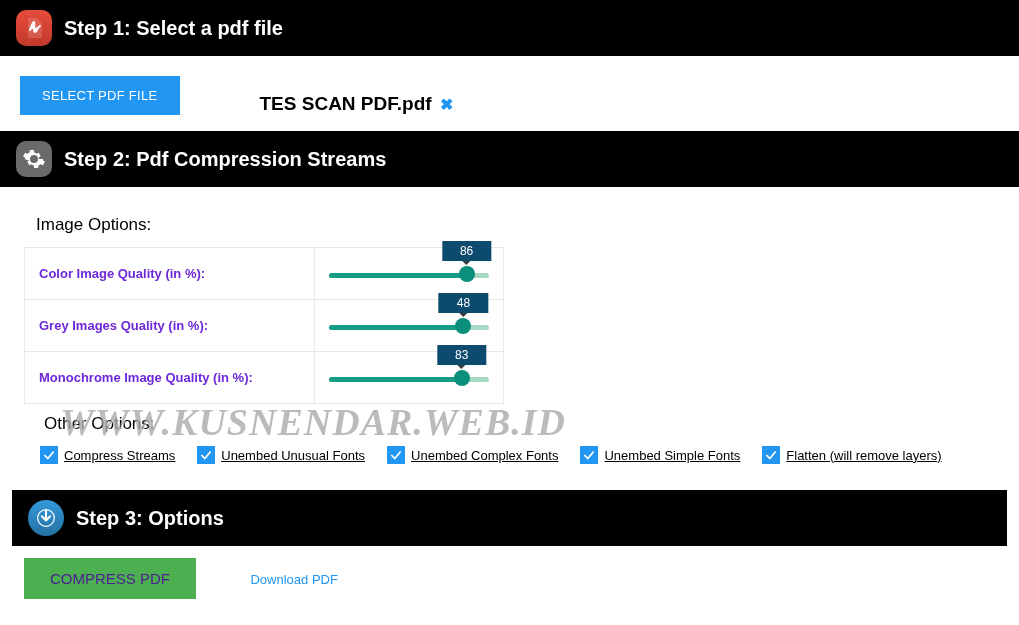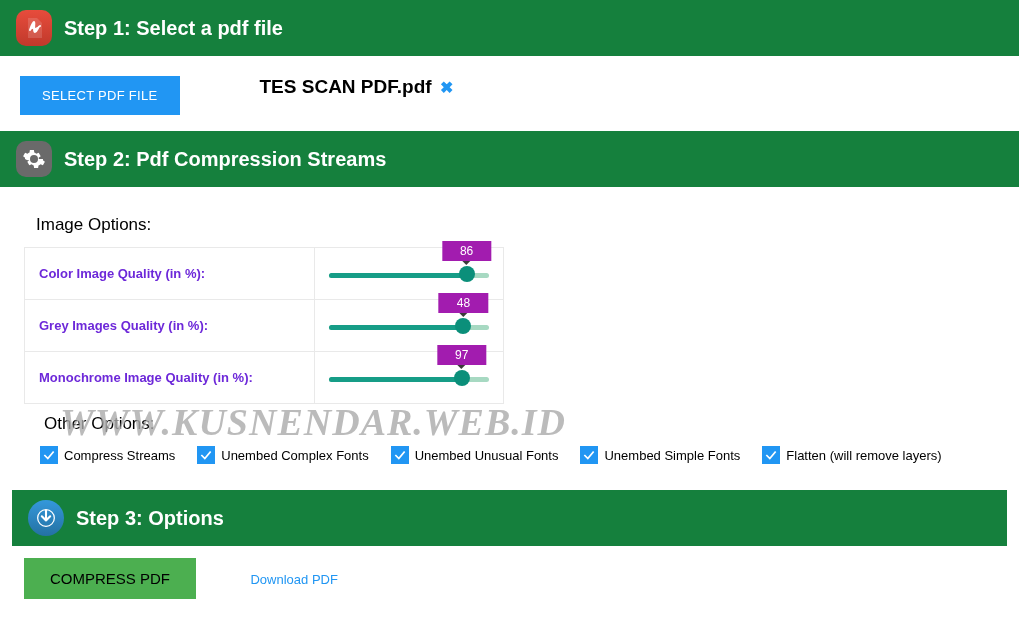--- a/index.html
+++ b/index.html
@@ -1,53 +1,53 @@
 <!DOCTYPE html>
 <html><head>
 <meta charset="utf-8">
 <style>
 * { box-sizing: border-box; margin: 0; padding: 0; }
 body { font-family: Arial, Helvetica, sans-serif; background: #fff; width: 1019px; position: relative; }
 
-.step-header { background: #15803d; color: #fff; padding: 10px 16px; display: flex; align-items: center; gap: 12px; margin-bottom: 12px; }
+.step-header { background: #000000; color: #fff; padding: 10px 16px; display: flex; align-items: center; gap: 12px; margin-bottom: 12px; }
 .step-header h2 { font-size: 20px; font-weight: bold; }
 
 .pdf-icon-wrap { width: 36px; height: 36px; background: linear-gradient(180deg,#e74c3c,#c0392b); border-radius: 10px; display: flex; align-items: center; justify-content: center; color: #fff; font-weight: bold; }
 .pdf-icon-wrap svg { width: 24px; height: 24px; }
 
 .gear-icon-wrap { width: 36px; height: 36px; background: #6a6a6a; border-radius: 10px; display: flex; align-items: center; justify-content: center; }
 .gear-icon-wrap svg { width: 24px; height: 24px; fill: #fff; }
 
 .down-icon-wrap { width: 36px; height: 36px; background: linear-gradient(180deg,#3498db,#2471a3); border-radius: 50%; display: flex; align-items: center; justify-content: center; }
 .down-icon-wrap svg { width: 20px; height: 20px; fill: #fff; }
 
 .section-body { padding: 8px 20px 16px; }
 
 .btn-blue { background: #2196f3; color: #fff; border: none; padding: 12px 22px; font-size: 13px; letter-spacing: 0.3px; cursor: pointer; }
-.btn-green { background: #4caf50; color: #000000; border: none; padding: 12px 26px; font-size: 15px; cursor: pointer; margin-right: 50px; }
+.btn-green { background: #4caf50; color: #4c1d95; border: none; padding: 12px 26px; font-size: 15px; cursor: pointer; margin-right: 50px; }
 
-.row1 { display: flex; align-items: flex-start; gap: 80px; }
+.row1 { display: flex; align-items: flex-end; gap: 80px; }
 .filename { font-weight: bold; font-size: 19px; }
 .remove-x { color: #2196f3; cursor: pointer; font-weight: bold; margin-left: 4px; }
 
 .opt-title { font-size: 17px; margin: 8px 0 12px 16px; }
 
 table.opt-table { border-collapse: collapse; width: 480px; margin-left: 4px; margin-bottom: 10px; }
 table.opt-table td { border: 1px solid #e9e9e9; padding: 18px 14px; vertical-align: middle; }
 table.opt-table td.label { width: 300px; color: #6d28d9; font-weight: bold; font-size: 13px; }
 table.opt-table td.slider-cell { width: 180px; }
 
 .slider-wrap { position: relative; width: 160px; height: 10px; }
 .slider-track { position: absolute; top: 4px; left: 0; right: 0; height: 5px; background: #a7d9c2; border-radius: 3px; }
 .slider-fill { position: absolute; top: 4px; left: 0; height: 5px; background: #169d87; border-radius: 3px; }
 .slider-thumb { position: absolute; top: -3px; width: 16px; height: 16px; background: #0b8f7a; border-radius: 50%; cursor: pointer; transform: translateX(-50%); }
-.slider-badge { position: absolute; top: -28px; transform: translateX(-50%); background: #a21caf; color: #fff; font-size: 12px; padding: 3px 18px; }
+.slider-badge { position: absolute; top: -28px; transform: translateX(-50%); background: #0c4a6e; color: #fff; font-size: 12px; padding: 3px 18px; }
 .slider-badge::after { content: ""; position: absolute; left: 50%; top: 100%; transform: translateX(-50%); border: 4px solid transparent; border-top-color: #3a3a3a; }
 
-.checks { margin: 10px 0; display: flex; gap: 22px; align-items: flex-start; padding-left: 20px; flex-wrap: wrap; }
+.checks { margin: 10px 0; display: flex; gap: 22px; align-items: flex-start; padding-left: 20px; flex-wrap: wrap; text-decoration: underline; }
 .check-item { display: flex; align-items: center; gap: 6px; font-size: 13px; }
 .check-box { width: 18px; height: 18px; background: #2196f3; display: flex; align-items: center; justify-content: center; cursor: pointer; }
 .check-box svg { width: 14px; height: 14px; stroke: #fff; stroke-width: 3; fill: none; }
 
 .watermark { position: absolute; top: 400px; left: 60px; font-size: 38px; font-weight: bold; color: rgba(120,120,120,0.5); letter-spacing: 1px; font-family: "Comic Sans MS", cursive; pointer-events: none; text-shadow: 1px 1px 0 rgba(255,255,255,0.6); font-style: italic; }
 
 a.link { color: #2196f3; text-decoration: none; font-size: 13px; }
 
 .step3-body { padding: 12px 24px; }
 </style>
@@ -108,21 +108,21 @@
               <div class="slider-thumb" style="left:84%"></div>
             </div>
           </td>
         </tr>
         <tr>
           <td class="label">Monochrome Image Quality (in %):</td>
           <td class="slider-cell">
             <div class="slider-wrap">
               <div class="slider-track"></div>
               <div class="slider-fill" style="width:83%"></div>
-              <div class="slider-badge" style="left:83%">97</div>
+              <div class="slider-badge" style="left:83%">83</div>
               <div class="slider-thumb" style="left:83%"></div>
             </div>
           </td>
         </tr>
       </tbody>
   </table>
 
   <div class="opt-title" style="margin-left:24px;">Other Options:</div>
   <div class="checks" id="checks-row">
       <div class="check-item">
@@ -132,29 +132,29 @@
           </svg>
         </div>
         <span>Compress Streams</span>
       </div>
       <div class="check-item">
         <div class="check-box">
           <svg viewBox="0 0 24 24">
             <polyline points="4,12 10,18 20,6"></polyline>
           </svg>
         </div>
-        <span>Unembed Complex Fonts</span>
+        <span>Unembed Unusual Fonts</span>
       </div>
       <div class="check-item">
         <div class="check-box">
           <svg viewBox="0 0 24 24">
             <polyline points="4,12 10,18 20,6"></polyline>
           </svg>
         </div>
-        <span>Unembed Unusual Fonts</span>
+        <span>Unembed Complex Fonts</span>
       </div>
       <div class="check-item">
         <div class="check-box">
           <svg viewBox="0 0 24 24">
             <polyline points="4,12 10,18 20,6"></polyline>
           </svg>
         </div>
         <span>Unembed Simple Fonts</span>
       </div>
       <div class="check-item">

